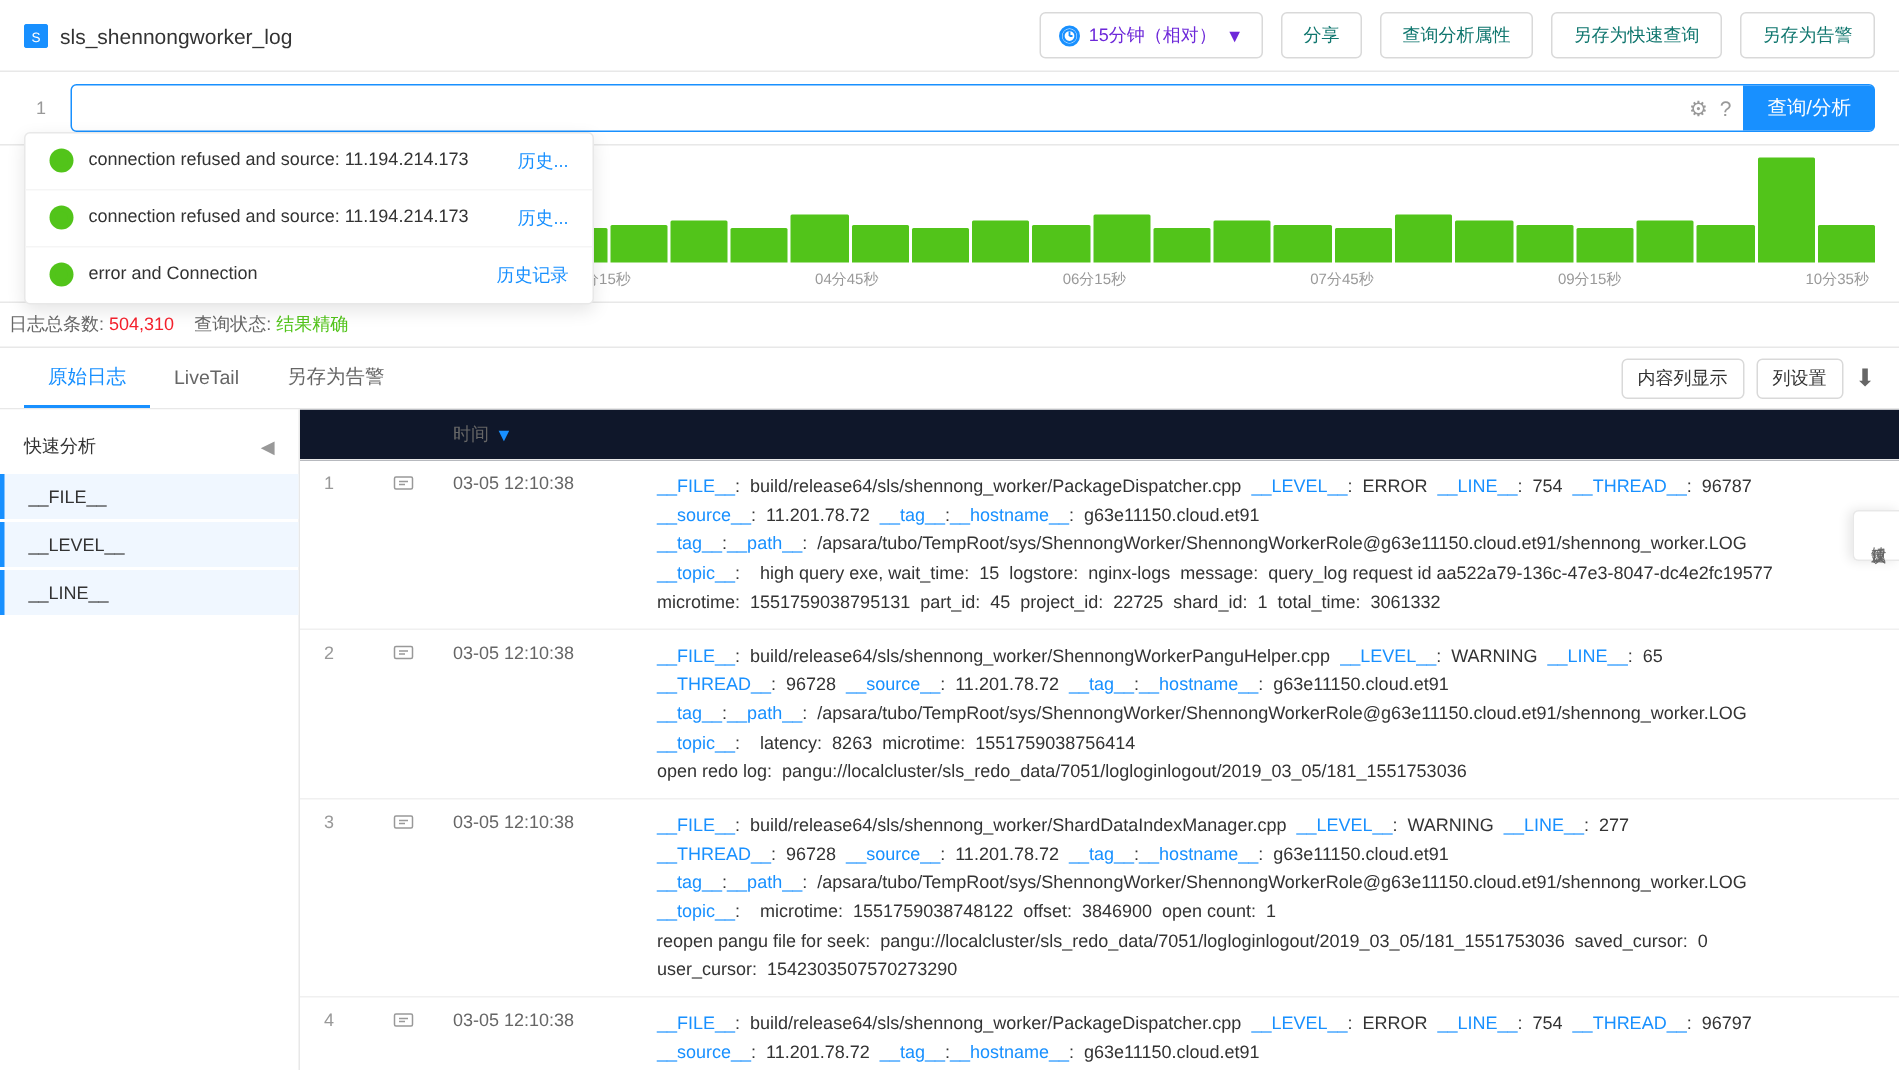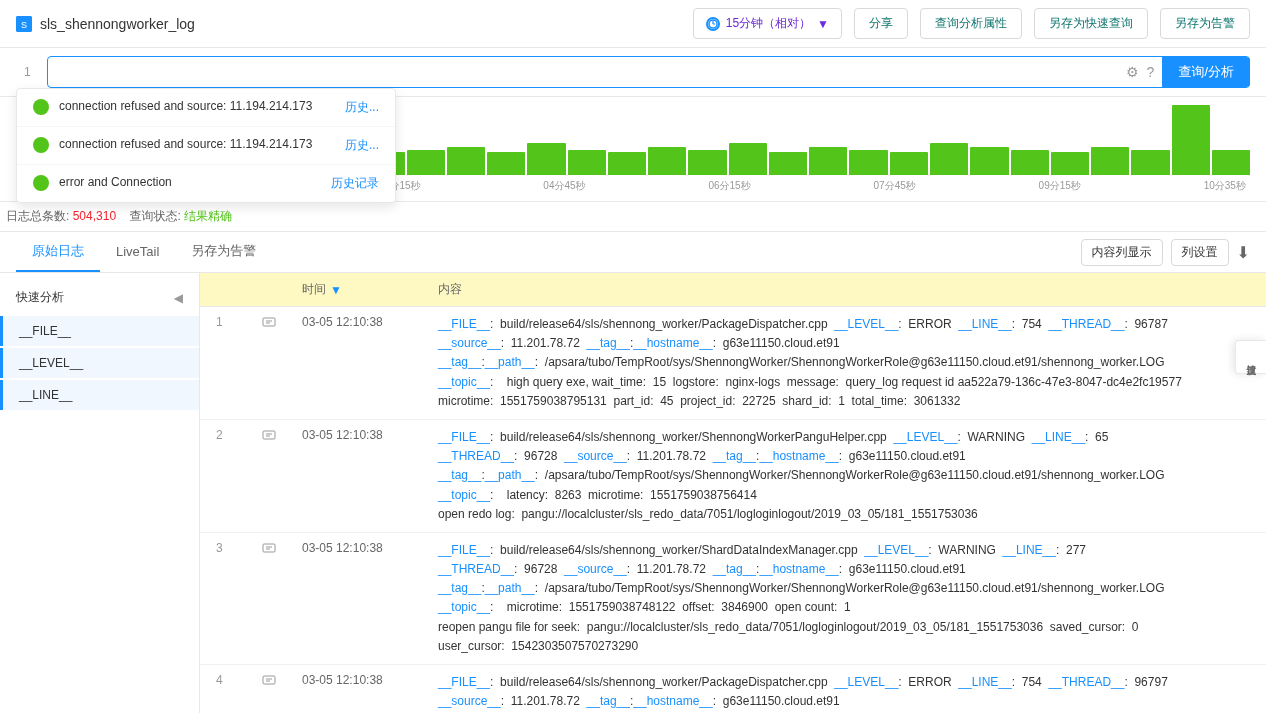--- a/index.html
+++ b/index.html
@@ -59,21 +59,21 @@
     
     
     .sidebar { width: 200px; background: #fff; border-right: 1px solid #e8e8e8; padding: 8px 0; flex-shrink: 0; }
     .sidebar-header { display: flex; align-items: center; justify-content: space-between; padding: 8px 16px; font-size: 12px; font-weight: 500; color: #333; }
     .sidebar-collapse { cursor: pointer; color: #999; }
     .sidebar-item { padding: 8px 16px; cursor: pointer; font-size: 12px; color: #333; border-left: 3px solid #1890ff; background: #f0f7ff; margin: 2px 0; }
     .sidebar-item.plain { border-left: 3px solid #1890ff; }
     
     
     .table-area { flex: 1; background: #fff; overflow: hidden; }
-    .table-header { display: flex; align-items: flex-end; background: #fef9c3; border-bottom: 1px solid #e8e8e8; padding: 8px 16px; gap: 16px; font-size: 12px; font-weight: 500; color: #666; }
+    .table-header { display: flex; align-items: flex-end; background: #0f172a; border-bottom: 1px solid #e8e8e8; padding: 8px 16px; gap: 16px; font-size: 12px; font-weight: 500; color: #666; }
     .col-num { width: 30px; flex-shrink: 0; }
     .col-eye { width: 24px; flex-shrink: 0; }
     .col-time { width: 120px; flex-shrink: 0; display: flex; align-items: center; gap: 4px; }
     .col-content { flex: 1; }
     .sort-icon { color: #1890ff; }
     
     .log-row { display: flex; align-items: flex-start; border-bottom: 1px solid #f0f0f0; padding: 8px 16px; gap: 16px; font-size: 12px; }
     .log-num { width: 30px; flex-shrink: 0; color: #999; }
     .log-eye { width: 24px; flex-shrink: 0; color: #999; cursor: pointer; }
     .log-time { width: 120px; flex-shrink: 0; color: #666; white-space: nowrap; }
@@ -256,21 +256,20 @@
   </div>
 
   <div class="table-area">
     <div class="table-header">
       <div class="col-num"></div>
       <div class="col-eye"></div>
       <div class="col-time">
         <span>时间</span>
         <span class="sort-icon">▼</span>
       </div>
-      <div class="col-content">内容</div>
     </div>
 
     <div class="log-row">
       <div class="log-num">1</div>
       <div class="log-eye">
         <svg width="14" height="14" viewBox="0 0 14 14">
             <rect x="1" y="3" width="12" height="8" rx="1" fill="none" stroke="#999" stroke-width="1"></rect>
             <line x1="4" y1="6" x2="10" y2="6" stroke="#999" stroke-width="1"></line>
             <line x1="4" y1="8" x2="8" y2="8" stroke="#999" stroke-width="1"></line>
           </svg>

